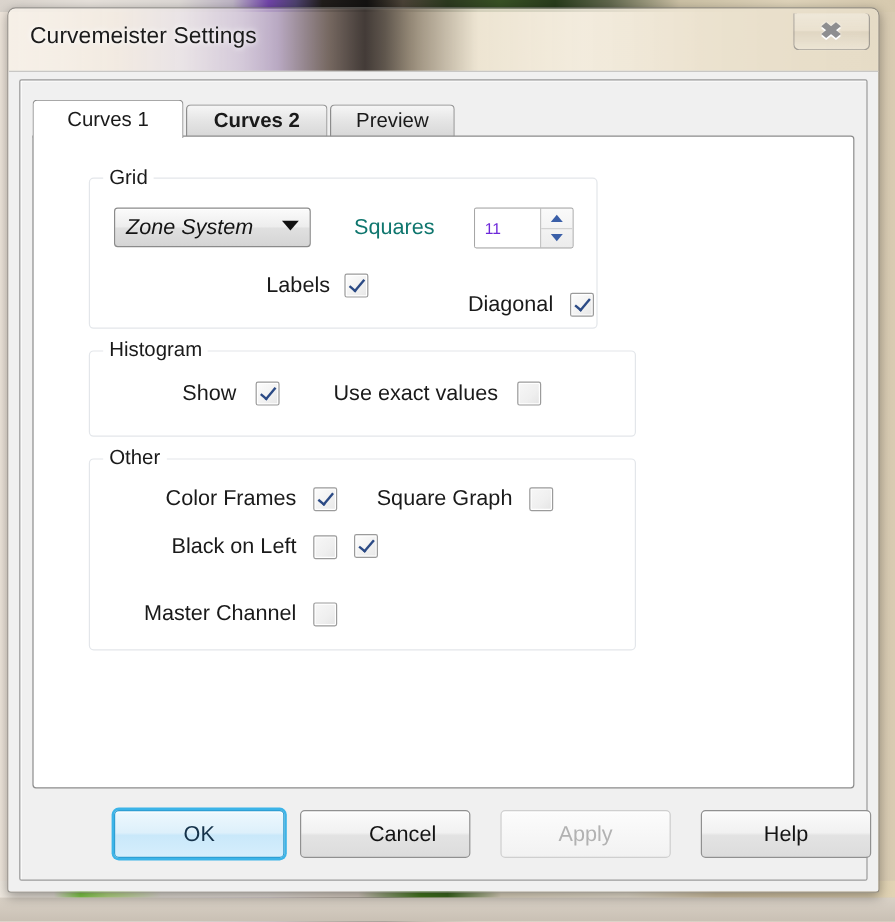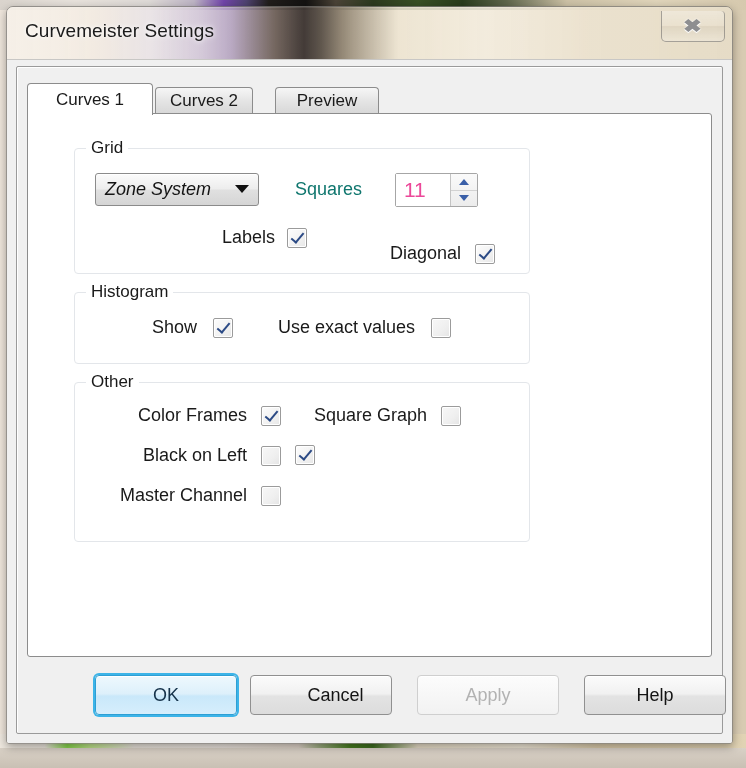--- a/index.html
+++ b/index.html
@@ -203,21 +203,21 @@
     position: absolute;
     top: -11px;
     left: 11px;
     padding: 0 5px;
     background: #fff;
     font-size: 17px;
     color: #1a1a1a;
     white-space: nowrap;
   }
 
-  #gb-grid      { left: 46px; top: 34px;  width: 456px; height: 126px; }
+  #gb-grid      { left: 46px; top: 34px;  width: 424px; height: 126px; }
   #gb-histogram { left: 46px; top: 178px; width: 456px; height: 72px; }
   #gb-other     { left: 46px; top: 268px; width: 456px; height: 160px; }
 
   
   #grid-select {
     position: absolute;
     left: 20px;
     top: 24px;
     width: 164px;
     height: 33px;
@@ -273,22 +273,22 @@
     border: 1px solid #a6a6a6;
     border-radius: 2px;
     background: #fff;
     display: flex;
   }
   #squares-spin .spin-value {
     flex: 1;
     display: flex;
     align-items: center;
     padding-left: 8px;
-    font-size: 21px;
-    color: #ec4899;
+    font-size: 13px;
+    color: #6d28d9;
     background: #fff;
   }
   #squares-spin .spin-btns {
     width: 26px;
     display: flex;
     flex-direction: column;
     border-left: 1px solid #c4c4c4;
     background: linear-gradient(180deg, #fafafa, #ececec);
   }
   #squares-spin .spin-btn {
@@ -366,21 +366,21 @@
 
   
   #row-colorframes  { left: 32px;  top: 22px; }
   #row-colorframes .cblabel  { width: 140px; margin-right: 14px; }
   #row-squaregraph  { left: 220px; top: 22px; }
   #row-squaregraph .cblabel  { width: 132px; margin-right: 14px; }
   #row-blackonleft  { left: 32px;  top: 62px; }
   #row-blackonleft .cblabel  { width: 140px; margin-right: 14px; }
   #row-topleft      { left: 220px; top: 62px; }
   #row-topleft .cblabel      { width: 132px; margin-right: 14px; }
-  #row-masterchannel{ left: 32px;  top: 102px; }
+  #row-masterchannel{ left: 32px;  top: 118px; }
   #row-masterchannel .cblabel{ width: 140px; margin-right: 14px; }
 
   
   #buttonbar {
     position: absolute;
     left: 10px;
     right: 10px;
     bottom: 12px;
     height: 46px;
   }
@@ -436,21 +436,21 @@
     </div>
   </div>
 
   <div id="client">
     <div id="client-inner">
 
       <div id="tabstrip">
         <div class="tab active" id="tab0" style="left:0px;width:126px;">
           <span>Curves 1</span>
         </div>
-        <div class="tab" id="tab1" style="left:128px;width:98px;">
+        <div class="tab" id="tab1" style="left:128px;width:118px;font-weight:bold;">
           <span>Curves 2</span>
         </div>
         <div class="tab" id="tab2" style="left:248px;width:104px;">
           <span>Preview</span>
         </div>
       </div>
 
       <div id="tabpanel">
 
         <div class="groupbox" id="gb-grid">

